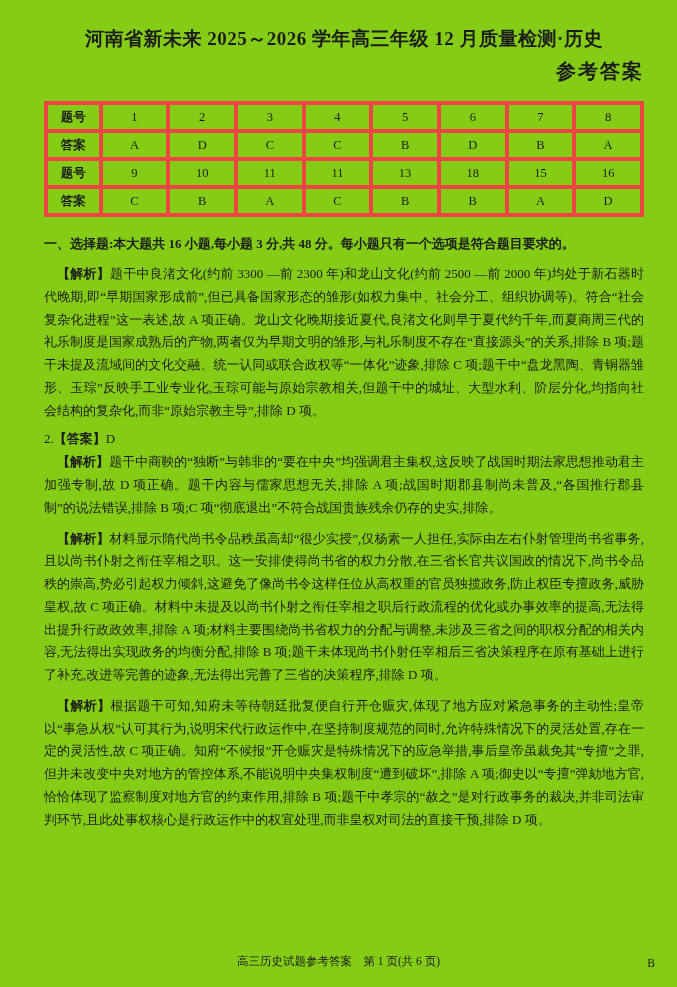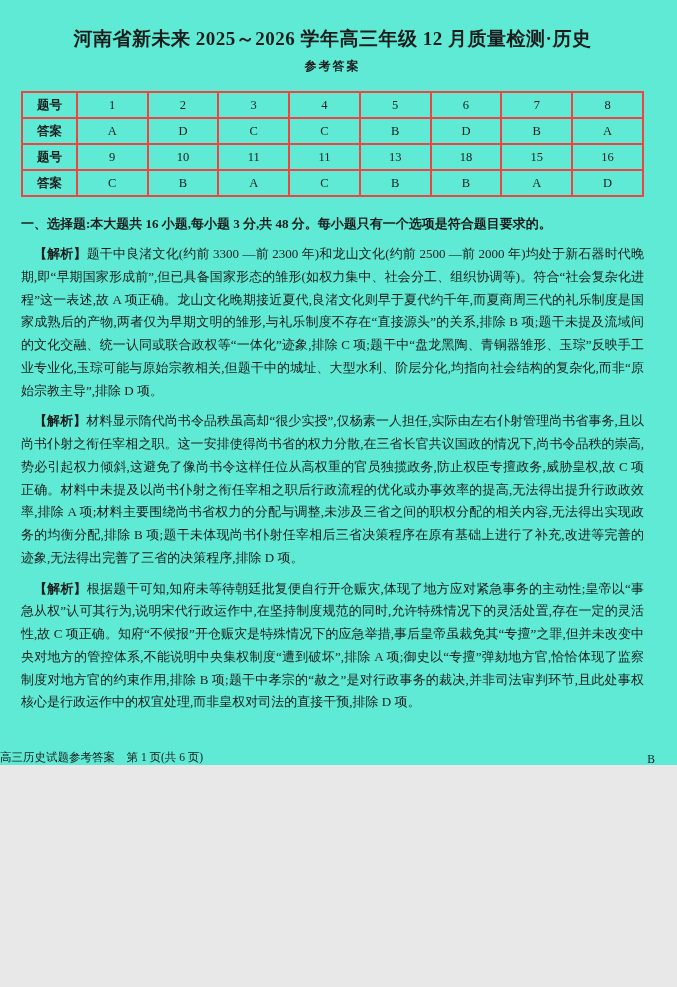--- a/index.html
+++ b/index.html
@@ -1,40 +1,40 @@
 <!DOCTYPE html>
 <html><head>
 <meta charset="utf-8">
 <style>
   html,body{margin:0;padding:0;background:#e8e8e8;}
   .page{
-    width:677px;height:765px;margin:0 auto;background:#5eead4;
-    box-sizing:border-box;padding:20px 33px 0 21px;position:relative;
+    width:677px;height:987px;margin:0 auto;background:#84cc16;
+    box-sizing:border-box;padding:20px 33px 0 44px;position:relative;
     font-family:"Liberation Serif","DejaVu Serif",serif;color:#1c1c1c;
   }
   .title{font-size:19px;font-weight:bold;text-align:center;margin:6px 0 6px 0;letter-spacing:.5px;}
-  .subtitle{font-size:12px;font-weight:bold;text-align:center;margin:0 0 16px 0;letter-spacing:2px;}
+  .subtitle{font-size:20px;font-weight:bold;text-align:right;margin:0 0 16px 0;letter-spacing:2px;}
   table.answers{width:100%;border-collapse:collapse;margin:0 0 18px 0;table-layout:fixed;}
   table.answers td{
-    border:2px solid #ef4444;text-align:center;vertical-align:middle;
+    border:4px solid #ef4444;text-align:center;vertical-align:middle;
     font-size:12.5px;height:22px;padding:1px 0;
   }
   table.answers td.lbl{font-weight:bold;width:8.5%;}
   .section-heading{font-size:13px;font-weight:bold;margin:2px 0 10px 0;}
   .q-block{margin:0 0 8px 0;}
   .q-head{font-size:13px;margin:6px 0 3px 0;}
   .q-head .lbl{font-weight:bold;}
   .analysis{
     font-size:13px;line-height:1.75;text-align:justify;text-indent:1em;
     margin:0 0 6px 0;word-break:break-all;
   }
   .analysis .lbl{font-weight:bold;}
   .footer{
-    position:absolute;left:0;bottom:0;width:100%;
-    font-size:11.5px;text-align:left;
+    position:absolute;left:0;bottom:18px;width:100%;
+    font-size:11.5px;text-align:center;
   }
   .footer .version{position:absolute;right:22px;bottom:0;}
 </style>
 </head>
 <body>
 
 <div class="page">
 
   <div class="title">河南省新未来 2025～2026 学年高三年级 12 月质量检测·历史</div>
   <div class="subtitle">参考答案</div>
@@ -87,20 +87,24 @@
     </tr>
   </tbody>
     </table>
 
   <div class="section-heading">一、选择题:本大题共 16 小题,每小题 3 分,共 48 分。每小题只有一个选项是符合题目要求的。</div>
 
   <div class="q-block">
     <p class="analysis"><span class="lbl">【解析】</span><span>题干中良渚文化(约前 3300 —前 2300 年)和龙山文化(约前 2500 —前 2000 年)均处于新石器时代晚期,即“早期国家形成前”,但已具备国家形态的雏形(如权力集中、社会分工、组织协调等)。符合“社会复杂化进程”这一表述,故 A 项正确。龙山文化晚期接近夏代,良渚文化则早于夏代约千年,而夏商周三代的礼乐制度是国家成熟后的产物,两者仅为早期文明的雏形,与礼乐制度不存在“直接源头”的关系,排除 B 项;题干未提及流域间的文化交融、统一认同或联合政权等“一体化”迹象,排除 C 项;题干中“盘龙黑陶、青铜器雏形、玉琮”反映手工业专业化,玉琮可能与原始宗教相关,但题干中的城址、大型水利、阶层分化,均指向社会结构的复杂化,而非“原始宗教主导”,排除 D 项。</span></p>
   </div>
 
+  <div class="q-block">
+    <div class="q-head"><span>2.</span><span class="lbl">【答案】</span><span>D</span></div>
+    <p class="analysis"><span class="lbl">【解析】</span><span>题干中商鞅的“独断”与韩非的“要在中央”均强调君主集权,这反映了战国时期法家思想推动君主加强专制,故 D 项正确。题干内容与儒家思想无关,排除 A 项;战国时期郡县制尚未普及,“各国推行郡县制”的说法错误,排除 B 项;C 项“彻底退出”不符合战国贵族残余仍存的史实,排除。</span></p>
+  </div>
 
   <div class="q-block">
     <p class="analysis"><span class="lbl">【解析】</span><span>材料显示隋代尚书令品秩虽高却“很少实授”,仅杨素一人担任,实际由左右仆射管理尚书省事务,且以尚书仆射之衔任宰相之职。这一安排使得尚书省的权力分散,在三省长官共议国政的情况下,尚书令品秩的崇高,势必引起权力倾斜,这避免了像尚书令这样任位从高权重的官员独揽政务,防止权臣专擅政务,威胁皇权,故 C 项正确。材料中未提及以尚书仆射之衔任宰相之职后行政流程的优化或办事效率的提高,无法得出提升行政政效率,排除 A 项;材料主要围绕尚书省权力的分配与调整,未涉及三省之间的职权分配的相关内容,无法得出实现政务的均衡分配,排除 B 项;题干未体现尚书仆射任宰相后三省决策程序在原有基础上进行了补充,改进等完善的迹象,无法得出完善了三省的决策程序,排除 D 项。</span></p>
   </div>
 
   <div class="q-block">
     <p class="analysis"><span class="lbl">【解析】</span><span>根据题干可知,知府未等待朝廷批复便自行开仓赈灾,体现了地方应对紧急事务的主动性;皇帝以“事急从权”认可其行为,说明宋代行政运作中,在坚持制度规范的同时,允许特殊情况下的灵活处置,存在一定的灵活性,故 C 项正确。知府“不候报”开仓赈灾是特殊情况下的应急举措,事后皇帝虽裁免其“专擅”之罪,但并未改变中央对地方的管控体系,不能说明中央集权制度“遭到破坏”,排除 A 项;御史以“专擅”弹劾地方官,恰恰体现了监察制度对地方官的约束作用,排除 B 项;题干中孝宗的“赦之”是对行政事务的裁决,并非司法审判环节,且此处事权核心是行政运作中的权宜处理,而非皇权对司法的直接干预,排除 D 项。</span></p>
   </div>
 
   <div class="footer">

